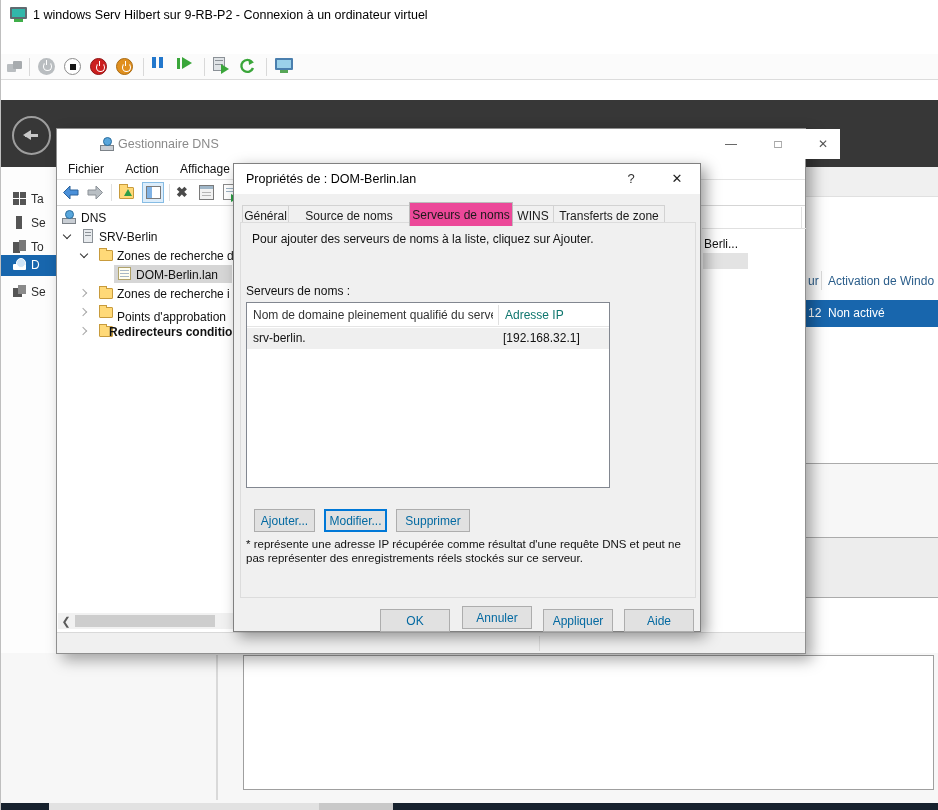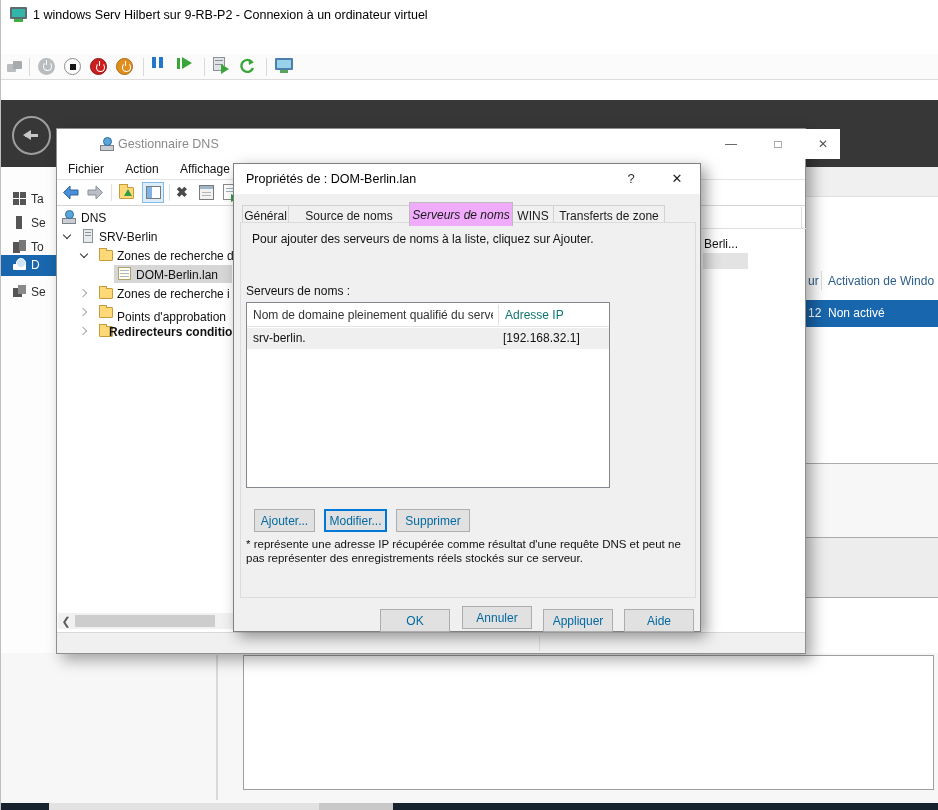--- a/index.html
+++ b/index.html
@@ -143,21 +143,21 @@
   .dns-statusbar .sep { position:absolute; left:482px; top:3px; width:1px; height:15px; background:#dadada; }
 
   
   .dlg { left:232px; top:163px; width:468px; height:469px; background:#f0f0f0; border:1px solid #808080; box-shadow:5px 5px 14px rgba(0,0,0,0.4); }
   .dlg-titlebar { left:0; top:0; width:466px; height:30px; background:#fff; }
   .dlg-title { left:12px; top:8px; font-size:12.5px; color:#000; }
   .dlg-help { left:385px; top:4px; width:24px; height:22px; text-align:center; line-height:22px; color:#333; font-size:13px; }
   .dlg-close { left:428px; top:4px; width:30px; height:22px; text-align:center; line-height:22px; color:#222; font-size:13px; }
   .tabs { left:8px; top:38px; height:21px; }
   .tab { position:absolute; top:3px; height:21px; background:#f0f0f0; border:1px solid #d2d2d2; border-bottom:none; text-align:center; font-size:12px; padding-top:3px; color:#1a1a1a; }
-  .tab.active { top:0; height:24px; background:#f0abfc; border-color:#bcbcbc; padding-top:5px; z-index:3;font-style:italic; }
+  .tab.active { top:0; height:24px; background:#ec4899; border-color:#bcbcbc; padding-top:5px; z-index:3; }
   .tabpage { left:6px; top:58px; width:456px; height:376px; border:1px solid #dcdcdc; background:#f0f0f0; }
   .dlg-instruction { left:18px; top:68px; font-size:12px; color:#111; }
   .dlg-listlabel { left:12px; top:120px; font-size:12px; color:#111; }
   .dlg-list { left:12px; top:138px; width:364px; height:186px; background:#fff; border:1px solid #828790; }
   .lst-header { position:absolute; left:0; top:0; width:362px; height:24px; background:#fff; border-bottom:1px solid #e5e5e5; }
   .lst-h1 { position:absolute; left:6px; top:5px; color:#333; width:240px; white-space:nowrap; overflow:hidden; }
   .lst-hsep { position:absolute; left:251px; top:2px; width:1px; height:20px; background:#e0e0e0; }
   .lst-h2 { position:absolute; left:258px; top:5px; color:#0f766e; }
   .lst-row { position:absolute; left:0; top:25px; width:362px; height:21px; background:#efefef; }
   .lst-c1 { position:absolute; left:6px; top:3px; color:#111; }

